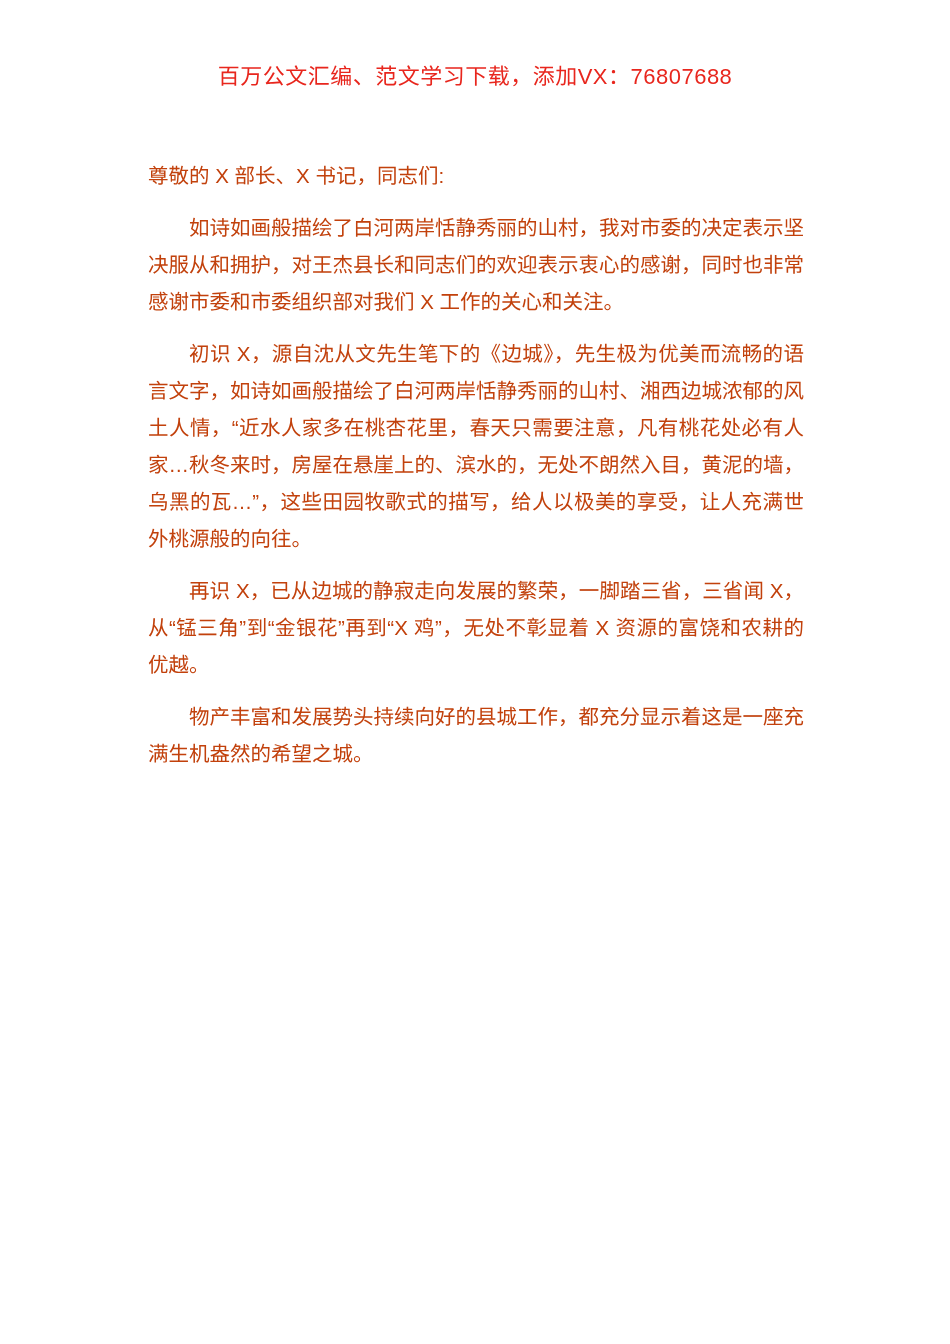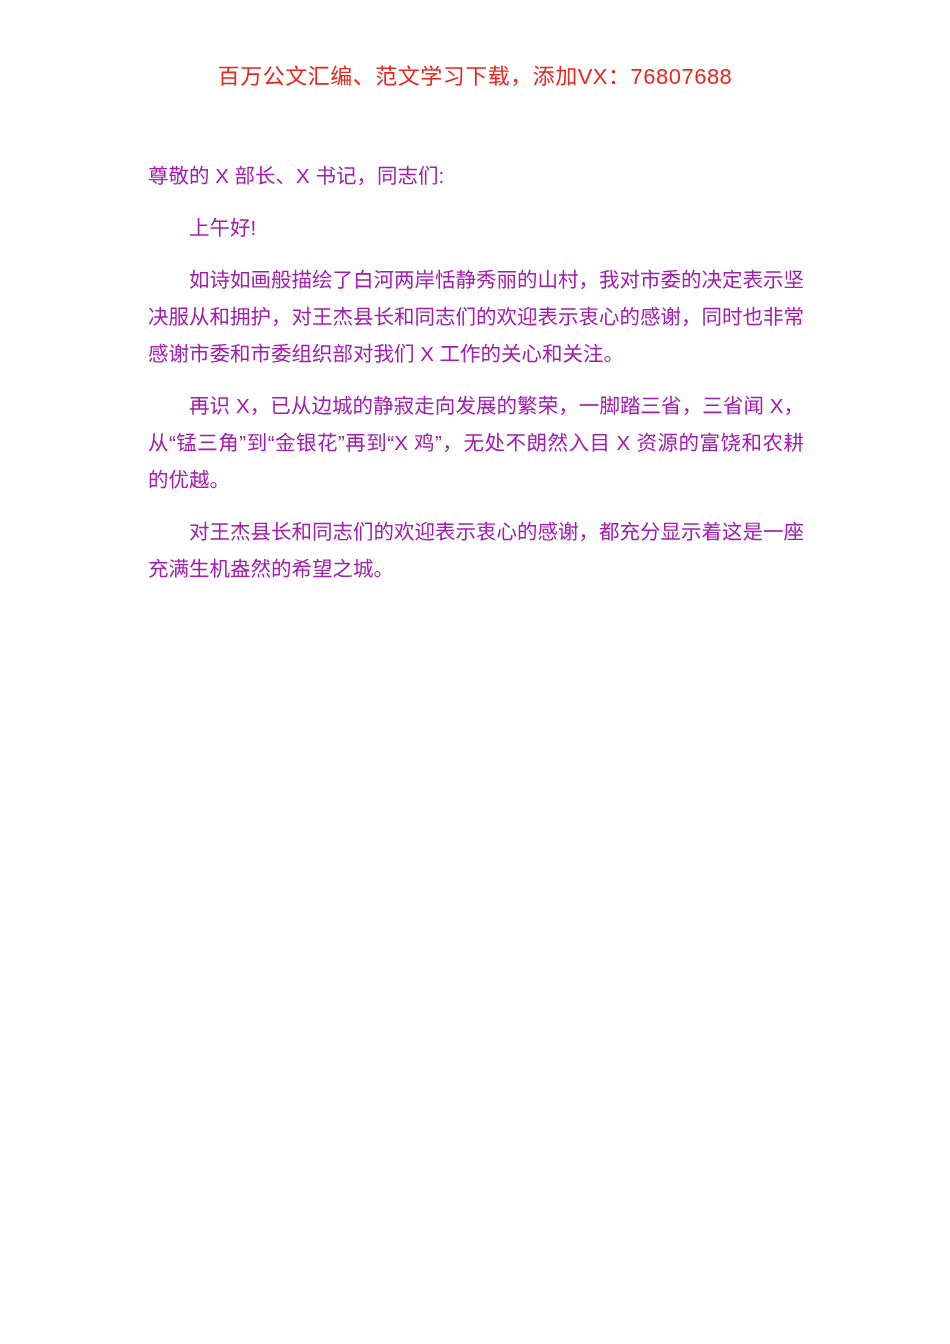--- a/index.html
+++ b/index.html
@@ -24,21 +24,21 @@
     padding-top: 62px;
     text-align: center;
     color: #e8261d;
     font-size: 22px;
     line-height: 30px;
     font-weight: 400;
     letter-spacing: 0.5px;
   }
   .doc {
     margin: 65px 143px 0 145px;
-    color: #a21caf;
+    color: #c2410c;
     font-size: 20.5px;
     line-height: 37px;
     text-align: justify;
   }
   .doc p {
     margin: 0 0 15px 0;
     padding: 0;
   }
   .doc p.salute {
     text-indent: 0;
@@ -51,25 +51,25 @@
 <body>
 
 <div class="page">
 
   <p class="promo">百万公文汇编、范文学习下载，添加VX：76807688</p>
 
   <div class="doc">
 
     <p class="salute">尊敬的 X 部长、X 书记，同志们:</p>
 
-    <p class="para">上午好!</p>
 
     <p class="para">如诗如画般描绘了白河两岸恬静秀丽的山村，我对市委的决定表示坚决服从和拥护，对王杰县长和同志们的欢迎表示衷心的感谢，同时也非常感谢市委和市委组织部对我们 X 工作的关心和关注。</p>
 
+    <p class="para">初识 X，源自沈从文先生笔下的《边城》，先生极为优美而流畅的语言文字，如诗如画般描绘了白河两岸恬静秀丽的山村、湘西边城浓郁的风土人情，“近水人家多在桃杏花里，春天只需要注意，凡有桃花处必有人家…秋冬来时，房屋在悬崖上的、滨水的，无处不朗然入目，黄泥的墙，乌黑的瓦…”，这些田园牧歌式的描写，给人以极美的享受，让人充满世外桃源般的向往。</p>
 
 
-    <p class="para">再识 X，已从边城的静寂走向发展的繁荣，一脚踏三省，三省闻 X，从“锰三角”到“金银花”再到“X 鸡”，无处不朗然入目 X 资源的富饶和农耕的优越。</p>
+    <p class="para">再识 X，已从边城的静寂走向发展的繁荣，一脚踏三省，三省闻 X，从“锰三角”到“金银花”再到“X 鸡”，无处不彰显着 X 资源的富饶和农耕的优越。</p>
 
-    <p class="para">对王杰县长和同志们的欢迎表示衷心的感谢，都充分显示着这是一座充满生机盎然的希望之城。</p>
+    <p class="para">物产丰富和发展势头持续向好的县城工作，都充分显示着这是一座充满生机盎然的希望之城。</p>
 
 
   </div>
 </div>
 
 </body></html>

